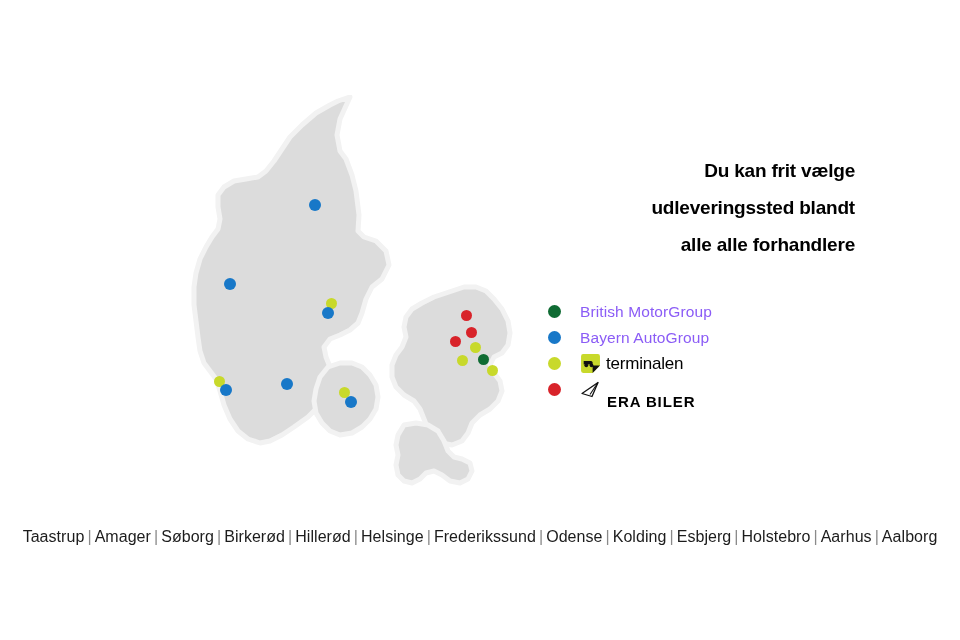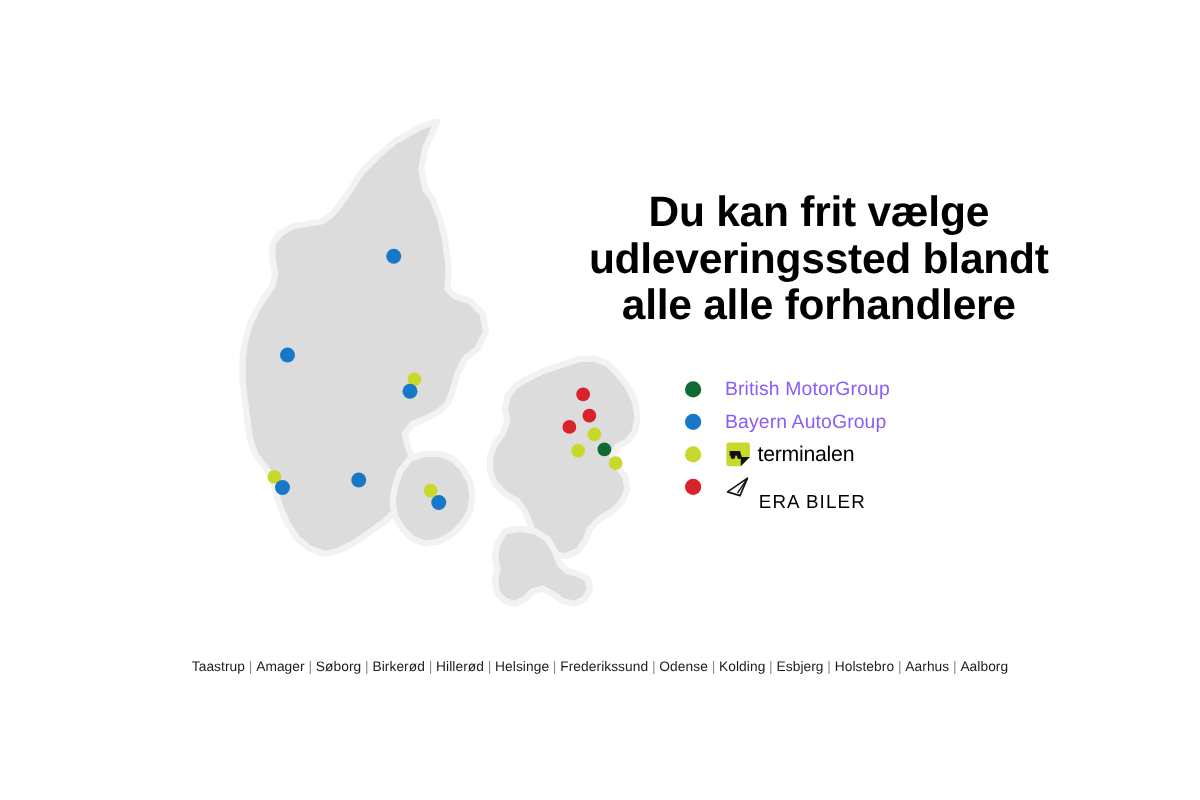--- a/index.html
+++ b/index.html
@@ -44,22 +44,22 @@
     border-radius: 50%;
     box-sizing: border-box;
   }
 
   
   #headline {
     position: absolute;
     left: 455px;
     top: 152px;
     width: 400px;
-    text-align: center;
-    font-size: 34px;
+    text-align: right;
+    font-size: 19px;
     line-height: 37px;
     font-weight: 700;
     letter-spacing: -0.2px;
     color: #000000;
   }
   #headline .hl-line { display: block; white-space: nowrap; }
 
   
   #legend {
     position: absolute;
@@ -108,34 +108,34 @@
 
   
   .era-mark {
     width: 21px;
     height: 17px;
     margin-right: 6px;
     flex: 0 0 21px;
   }
   .era-word {
     font-size: 15px;
-    font-weight: 400;
+    font-weight: 700;
     letter-spacing: 0.9px;
     color: #000000;
     margin-top: 24px;
   }
 
   
   #city-strip {
     position: absolute;
     left: 0;
     top: 528px;
     width: 960px;
     text-align: center;
-    font-size: 11px;
+    font-size: 16px;
     color: #1c1c1c;
     letter-spacing: 0.05px;
     white-space: nowrap;
   }
   #city-strip .city { }
   #city-strip .sep {
     color: #8a8a8a;
     padding: 0 3px;
   }
 </style>

